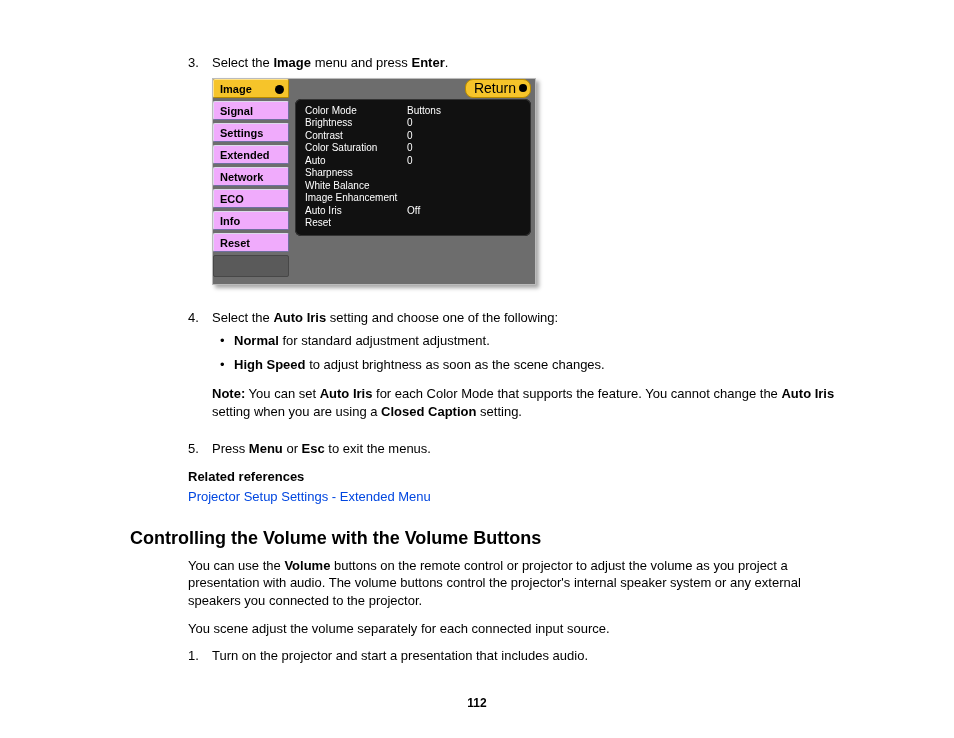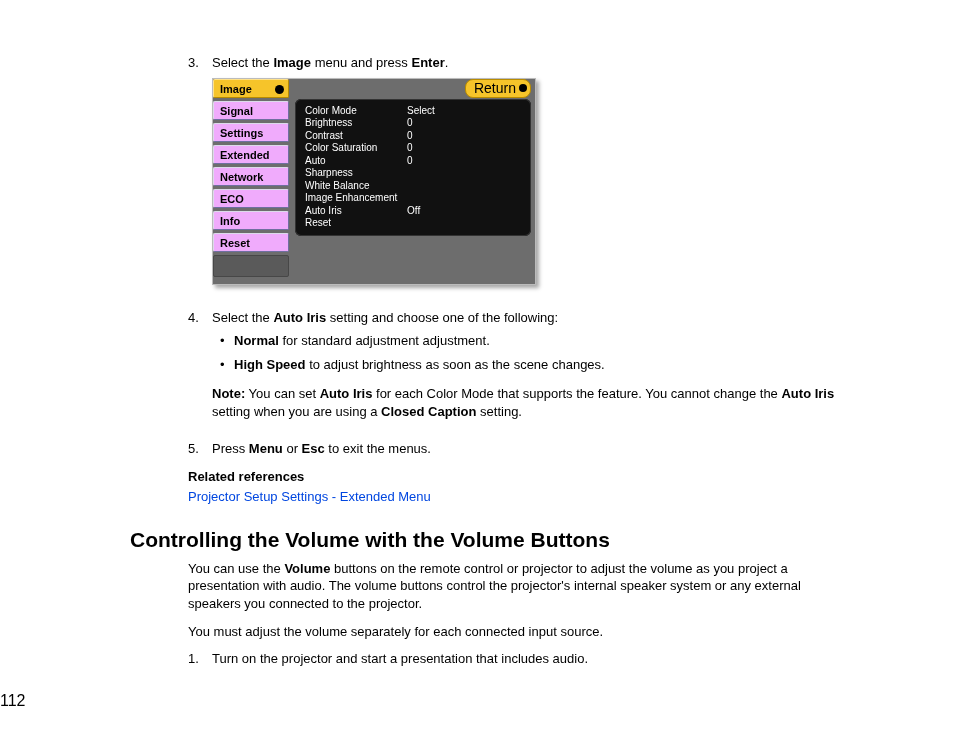--- a/index.html
+++ b/index.html
@@ -55,32 +55,32 @@
     line-height: 1.35;
   }
   .parent-line, .related-line {
     margin: 3px 0 3px 0;
     line-height: 1.35;
   }
   .link {
     color: #0046e0;
   }
   h2.section-title {
-    font-size: 21px;
+    font-size: 18px;
     font-weight: bold;
     margin: 22px 0 8px 0;
   }
   .body-para {
     margin: 0 0 10px 0;
     line-height: 1.35;
   }
   .page-num {
-    text-align: left;
-    font-weight: normal;
-    font-size: 16px;
+    text-align: center;
+    font-weight: bold;
+    font-size: 12px;
     position: absolute;
     left: 0; right: 0;
     bottom: 28px;
   }
 
   
   .menu-fig {
     width: 322px;
     height: 205px;
     background: #6d6d6d;
@@ -209,21 +209,21 @@
             <div class="tab">ECO</div>
             <div class="tab">Info</div>
             <div class="tab">Reset</div>
             <div class="spacer"></div>
           </div>
           <div class="menu-main">
             <div class="return-btn">Return</div>
             <div class="settings-panel">
               <div class="settings-row">
                   <span class="k">Color Mode</span>
-                  <span class="v">Select</span>
+                  <span class="v">Buttons</span>
                 </div>
               <div class="settings-row">
                   <span class="k">Brightness</span>
                   <span class="v">0</span>
                 </div>
               <div class="settings-row">
                   <span class="k">Contrast</span>
                   <span class="v">0</span>
                 </div>
               <div class="settings-row">
@@ -288,21 +288,21 @@
       <span class="link">Projector Setup Settings - Extended Menu</span>
     </div>
   </div>
 
   <h2 class="section-title">Controlling the Volume with the Volume Buttons</h2>
 
   <div class="indent-block">
     <p class="body-para" style="margin-left:-24px;">
       <span>You can use the </span><b>Volume</b><span> buttons on the remote control or projector to adjust the volume as you project a presentation with audio. The volume buttons control the projector's internal speaker system or any external speakers you connected to the projector.</span>
     </p>
-    <p class="body-para" style="margin-left:-24px;">You must adjust the volume separately for each connected input source.</p>
+    <p class="body-para" style="margin-left:-24px;">You scene adjust the volume separately for each connected input source.</p>
 
     <ol class="steps">
       <li>
         <span class="num">1.</span>
         <span>Turn on the projector and start a presentation that includes audio.</span>
       </li>
     </ol>
   </div>
 
 </div>

